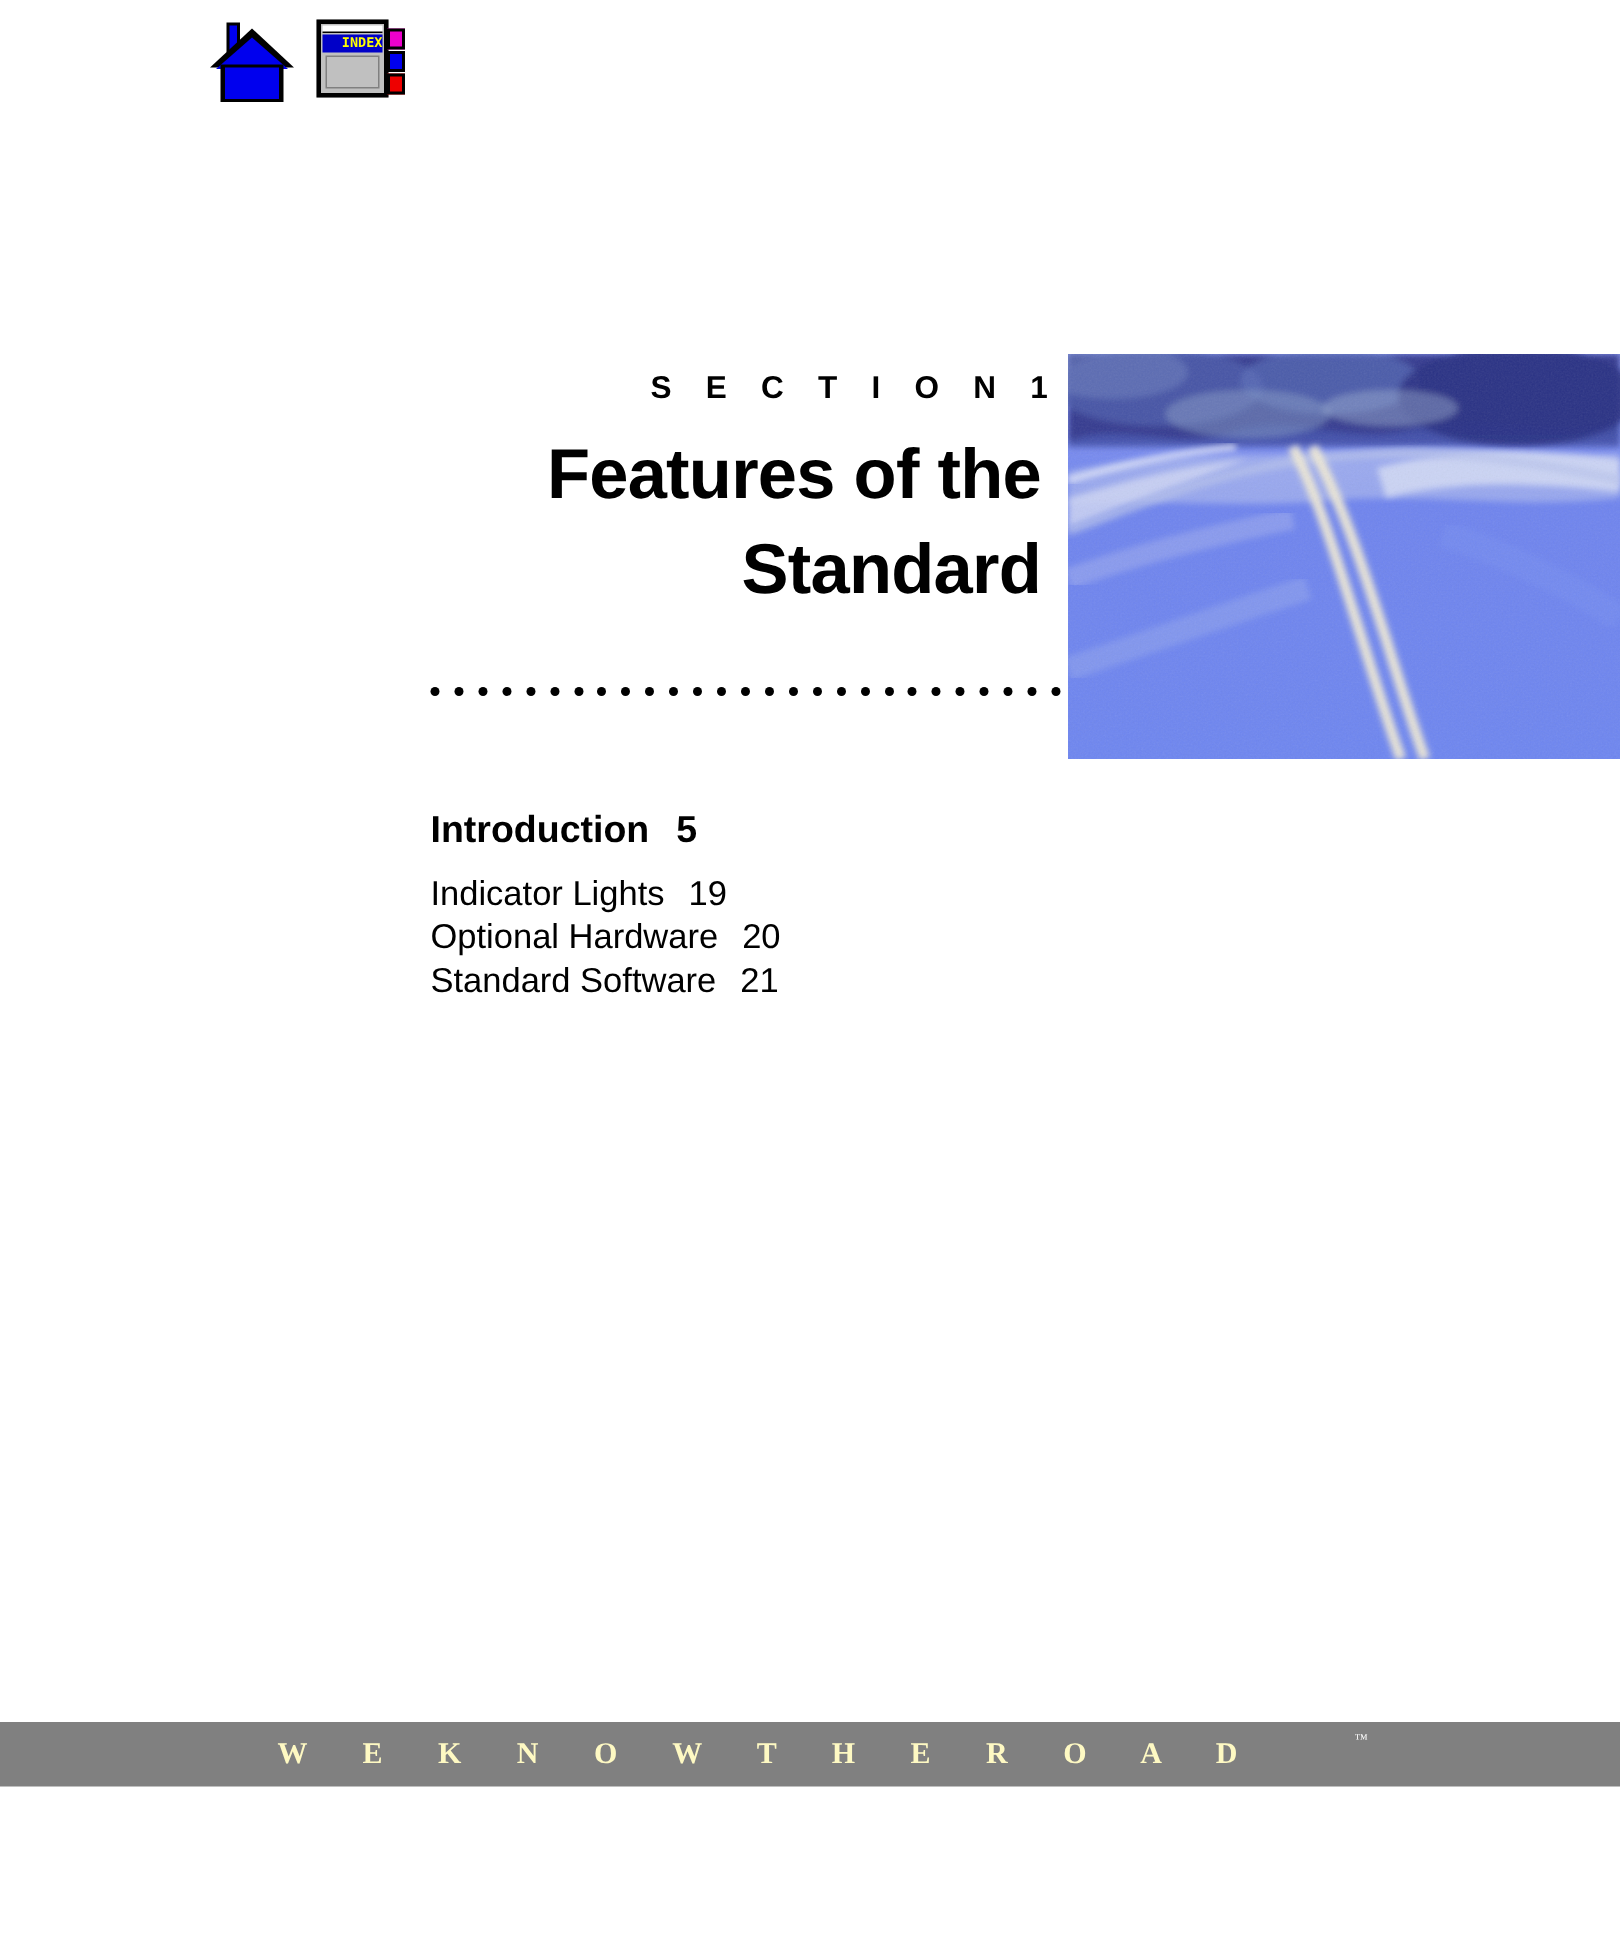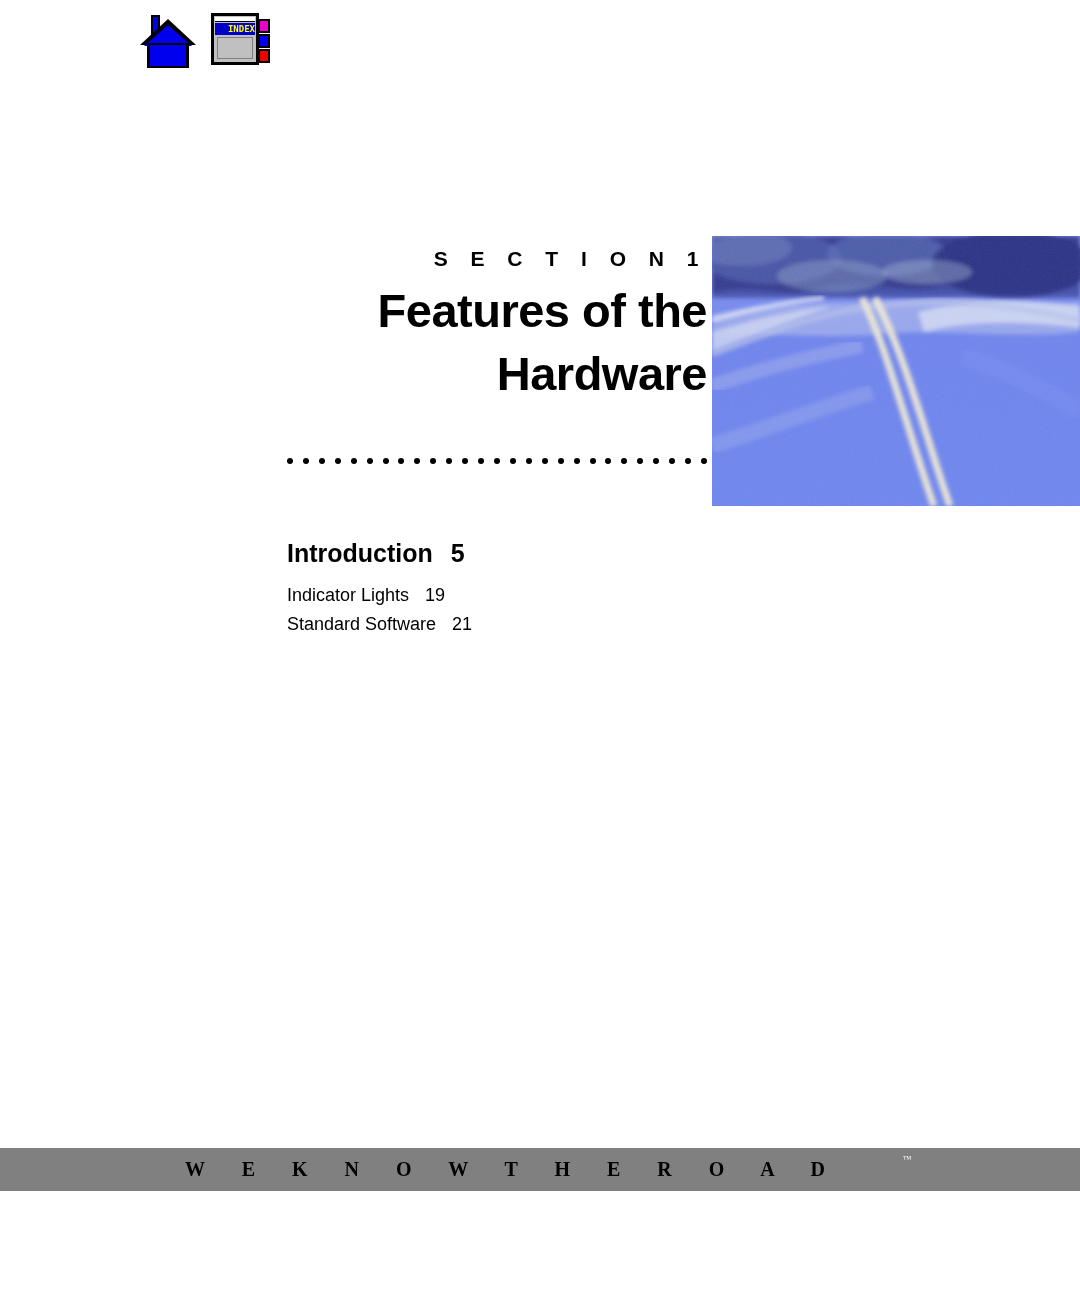--- a/index.html
+++ b/index.html
@@ -156,21 +156,21 @@
     letter-spacing: 8.5px;
     line-height: 26px;
     margin: 0 0 8px 0;
     white-space: nowrap;
   }
   #page-title {
     font-size: 47px;
     font-weight: bold;
     line-height: 1.33;
     letter-spacing: -0.5px;
-    margin: 0;
+    margin: 13px;
   }
 
   
   #dot-rule {
     position: absolute;
     left: 287px;
     top: 456px;
     width: 420px;
     height: 10px;
     display: flex;
@@ -202,21 +202,21 @@
     font-size: 25px;
     font-weight: bold;
     line-height: 31px;
     margin-bottom: 12px;
   }
   .toc-entry.major .page { margin-left: 18px; }
 
   .toc-entry.major.tight { margin-bottom: 2px; }
 
   .toc-entry.minor {
-    font-size: 18px;
+    font-size: 23px;
     font-weight: normal;
     line-height: 29px;
     margin-bottom: 0px;
   }
   .toc-entry.minor .page { margin-left: 16px; }
 
   #toc .group-gap { height: 16px; }
 
   
   #footer-bar {
@@ -226,21 +226,21 @@
     width: 1080px;
     height: 43px;
     background: #808080;
   }
   #footer-tagline {
     position: absolute;
     left: 185px;
     top: 0;
     height: 43px;
     line-height: 43px;
-    color: #000000;
+    color: #fef9c3;
     font-family: "Liberation Serif", serif;
     font-size: 20px;
     font-weight: bold;
     letter-spacing: 16px;
     white-space: nowrap;
   }
   #footer-tm {
     position: absolute;
     left: 903px;
     top: 6px;
@@ -332,21 +332,21 @@
     <path d="M250,120 C300,136 340,158 368,176" stroke="#7f96f3" stroke-width="18" fill="none" opacity="0.3" filter="url(#soft)"></path>
 
     <rect x="0" y="0" width="368" height="270" filter="url(#grain)" fill="none" opacity="0.5"></rect>
   </svg>
 </div>
 
 <div id="title-block">
   <div id="section-eyebrow">S E C T I O N   1</div>
   <h1 id="page-title">
     <span>Features of the</span><br>
-    <span>Hardware</span>
+    <span>Standard</span>
   </h1>
 </div>
 
 <div id="dot-rule">
     <span class="dot" style="background: rgb(0, 0, 0);"></span>
     <span class="dot" style="background: rgb(0, 0, 0);"></span>
     <span class="dot" style="background: rgb(0, 0, 0);"></span>
     <span class="dot" style="background: rgb(0, 0, 0);"></span>
     <span class="dot" style="background: rgb(0, 0, 0);"></span>
     <span class="dot" style="background: rgb(0, 0, 0);"></span>
@@ -369,20 +369,21 @@
     <span class="dot" style="background: rgb(0, 0, 0);"></span>
     <span class="dot" style="background: rgb(0, 0, 0);"></span>
     <span class="dot" style="background: rgb(0, 0, 0);"></span>
     <span class="dot" style="background: rgb(0, 0, 0);"></span>
     <span class="dot" style="background: rgb(0, 0, 0);"></span>
   </div>
 
 <div id="toc">
     <div class="toc-entry major"><span class="label">Introduction</span><span class="page">5</span></div>
     <div class="toc-entry minor"><span class="label">Indicator Lights</span><span class="page">19</span></div>
+    <div class="toc-entry minor"><span class="label">Optional Hardware</span><span class="page">20</span></div>
     <div class="toc-entry minor"><span class="label">Standard Software</span><span class="page">21</span></div>
     <div class="group-gap"></div>
   </div>
 
 <div id="footer-bar">
   <span id="footer-tagline">W E K N O W T H E R O A D</span>
   <span id="footer-tm">™</span>
 </div>
 
 </body></html>

